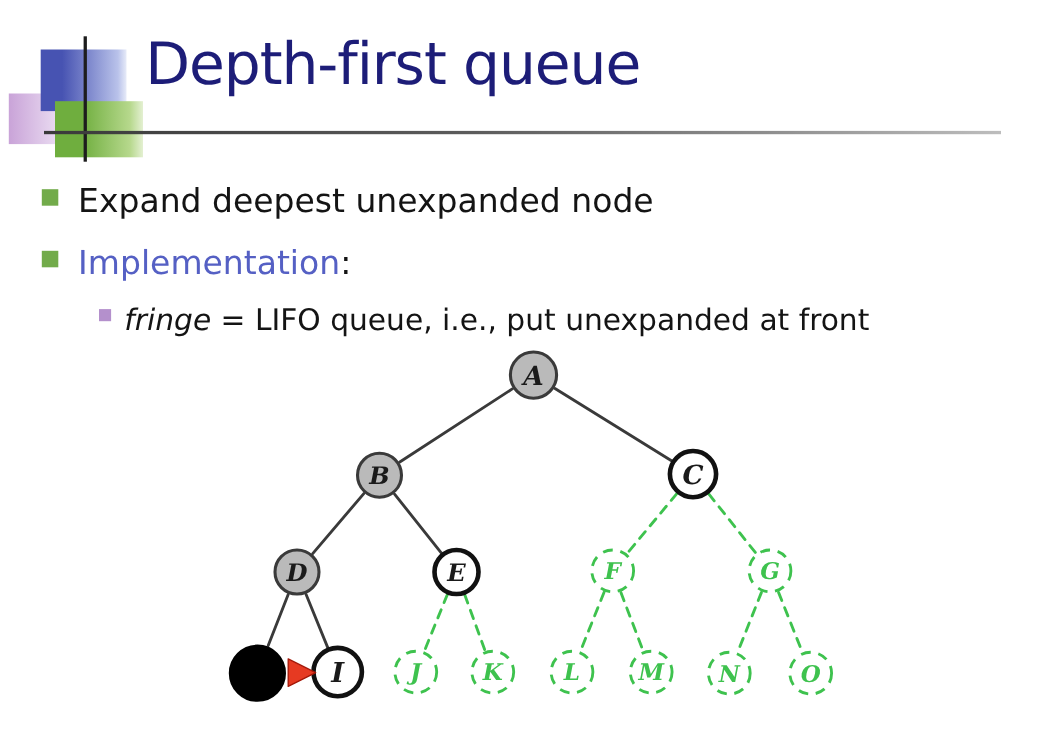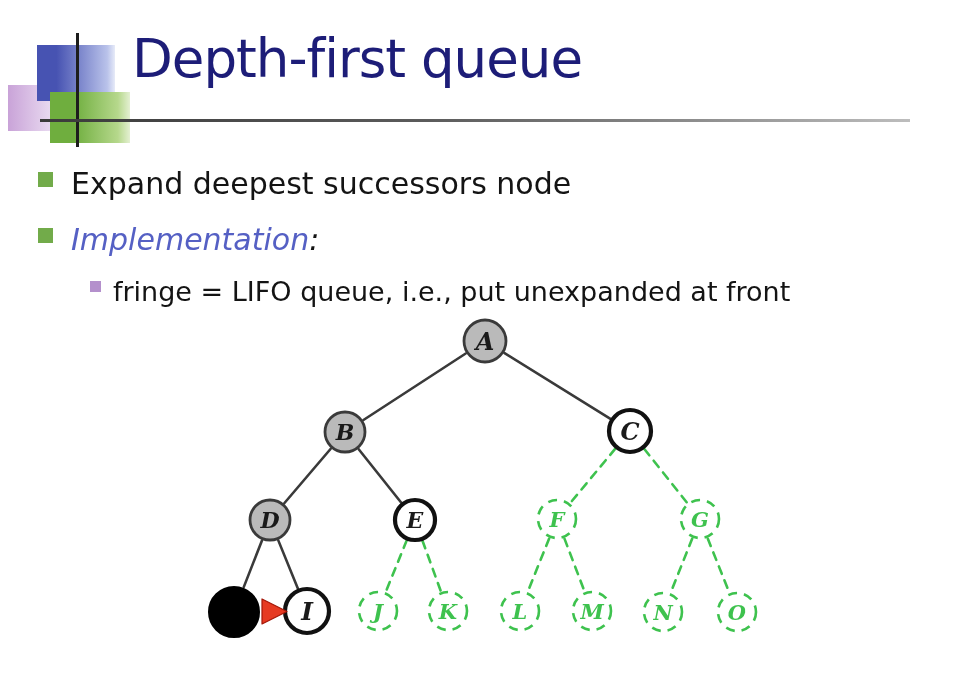--- a/index.html
+++ b/index.html
@@ -20,50 +20,50 @@
   .title-rule{position:absolute;left:40px;top:119px;width:870px;height:3px;z-index:4;
     background:linear-gradient(90deg,#3a3a3a 0%,#5c5c5c 45%,#8d8d8d 75%,#bdbdbd 100%);}
   .page-title{
     position:absolute;left:132px;top:27px;z-index:5;
     font-size:53px;line-height:64px;letter-spacing:-1px;
     color:var(--c-title,#1d1d78);white-space:nowrap;
   }
   
   .bullet-row{position:absolute;white-space:nowrap;color:#141414;}
   .row-1{top:162px;left:0;font-size:30px;line-height:44px;}
-  .row-2{top:218px;left:0;font-size:30px;line-height:44px;font-style:italic;}
+  .row-2{top:218px;left:0;font-size:30px;line-height:44px;}
   .row-3{top:272px;left:0;font-size:27px;line-height:40px;}
   .marker{position:absolute;display:block;}
   .marker.green{width:15px;height:15px;background:var(--c-bullet-green,#72ab4a);}
   .marker.purple{width:11px;height:11px;background:var(--c-bullet-purple,#b490cc);}
   .m1{left:38px;top:10px;}
   .m2{left:38px;top:10px;}
   .m3{left:90px;top:9px;}
   .row-1 .btext,.row-2 .btext{margin-left:71px;display:inline-block;}
   .row-3 .btext{margin-left:113px;display:inline-block;}
   .impl{color:var(--c-impl,#5560c4);}
-  .it{}
+  .it{font-style:italic;}
   
   #tree-layer{position:absolute;left:0;top:0;width:962px;height:679px;z-index:6;}
   #tree-layer svg{width:100%;height:100%;display:block;}
 </style>
 </head>
 <body>
 
 <div class="logo-square sq-purple"></div>
 <div class="logo-square sq-blue"></div>
 <div class="logo-square sq-green"></div>
 <div class="logo-vline"></div>
 <div class="title-rule"></div>
 
 <div class="page-title">Depth-first queue</div>
 
 <div class="bullet-row row-1">
   <span class="marker green m1"></span>
-  <span class="btext">Expand deepest successors node</span>
+  <span class="btext">Expand deepest unexpanded node</span>
 </div>
 
 <div class="bullet-row row-2">
   <span class="marker green m2"></span>
   <span class="btext"><span class="impl">Implementation</span><span>:</span></span>
 </div>
 
 <div class="bullet-row row-3">
   <span class="marker purple m3"></span>
   <span class="btext"><span class="it">fringe</span><span> = LIFO queue, i.e., put unexpanded at front</span></span>

